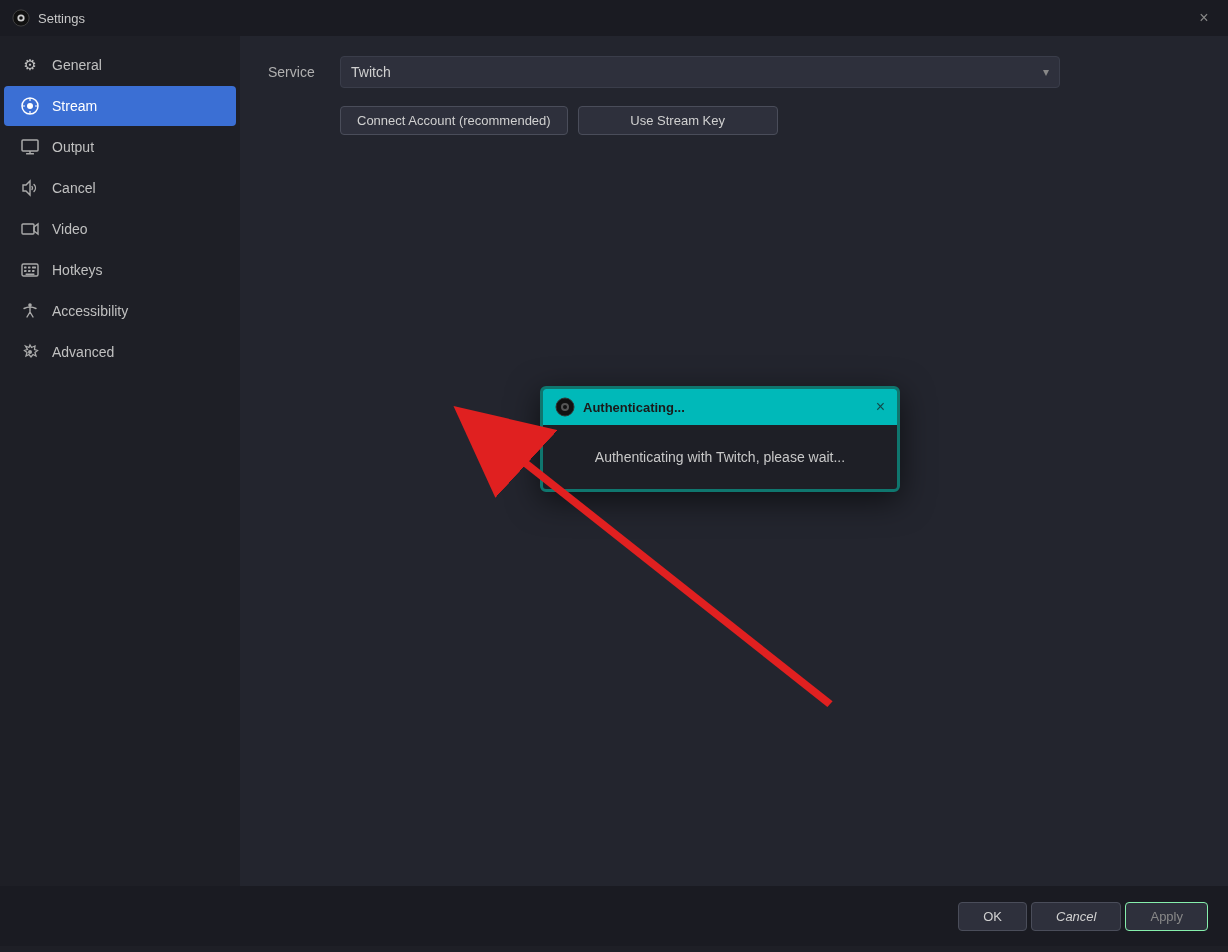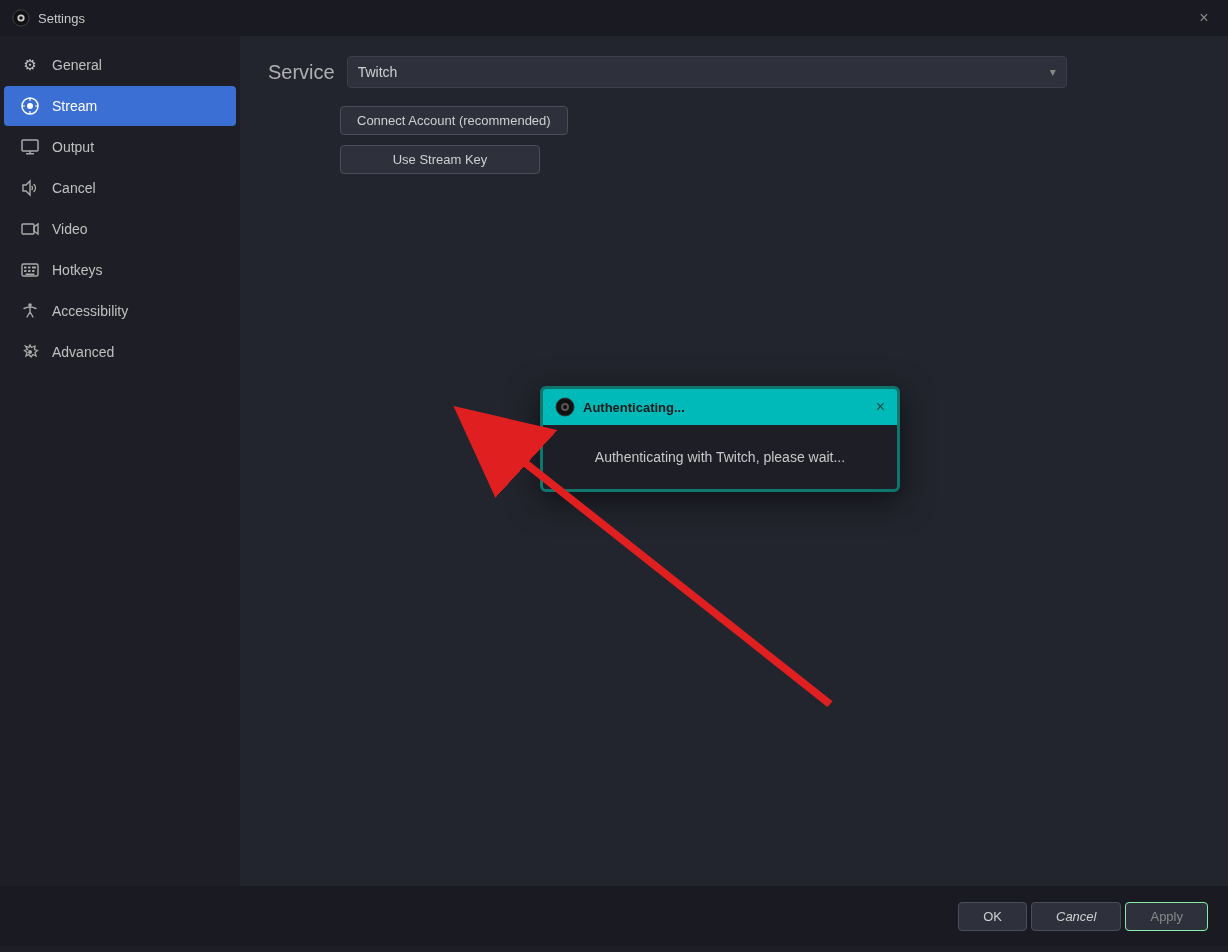--- a/index.html
+++ b/index.html
@@ -108,23 +108,23 @@
 
     .service-row {
       display: flex;
       align-items: center;
       margin-bottom: 18px;
       gap: 12px;
     }
 
     .service-label {
       color: #b0b0b0;
-      font-size: 20px;
+      font-size: 14px;
       min-width: 60px;
-      text-align: center;
+      text-align: left;
     }
 
     .service-select {
       flex: 1;
       max-width: 720px;
       height: 32px;
       background: #2e303c;
       border: 1px solid #3a3d4a;
       border-radius: 4px;
       color: #d0d0d0;
@@ -136,21 +136,21 @@
       justify-content: space-between;
     }
 
     .select-arrow {
       color: #888;
       font-size: 12px;
     }
 
     .buttons-row {
       display: flex;
-      flex-direction: column;
+      flex-direction: row;
       gap: 10px;
       margin-left: 72px;
       margin-bottom: 20px;
     }
 
     .btn {
       padding: 6px 16px;
       border-radius: 4px;
       border: 1px solid #4a4d5a;
       background: #2e303c;

